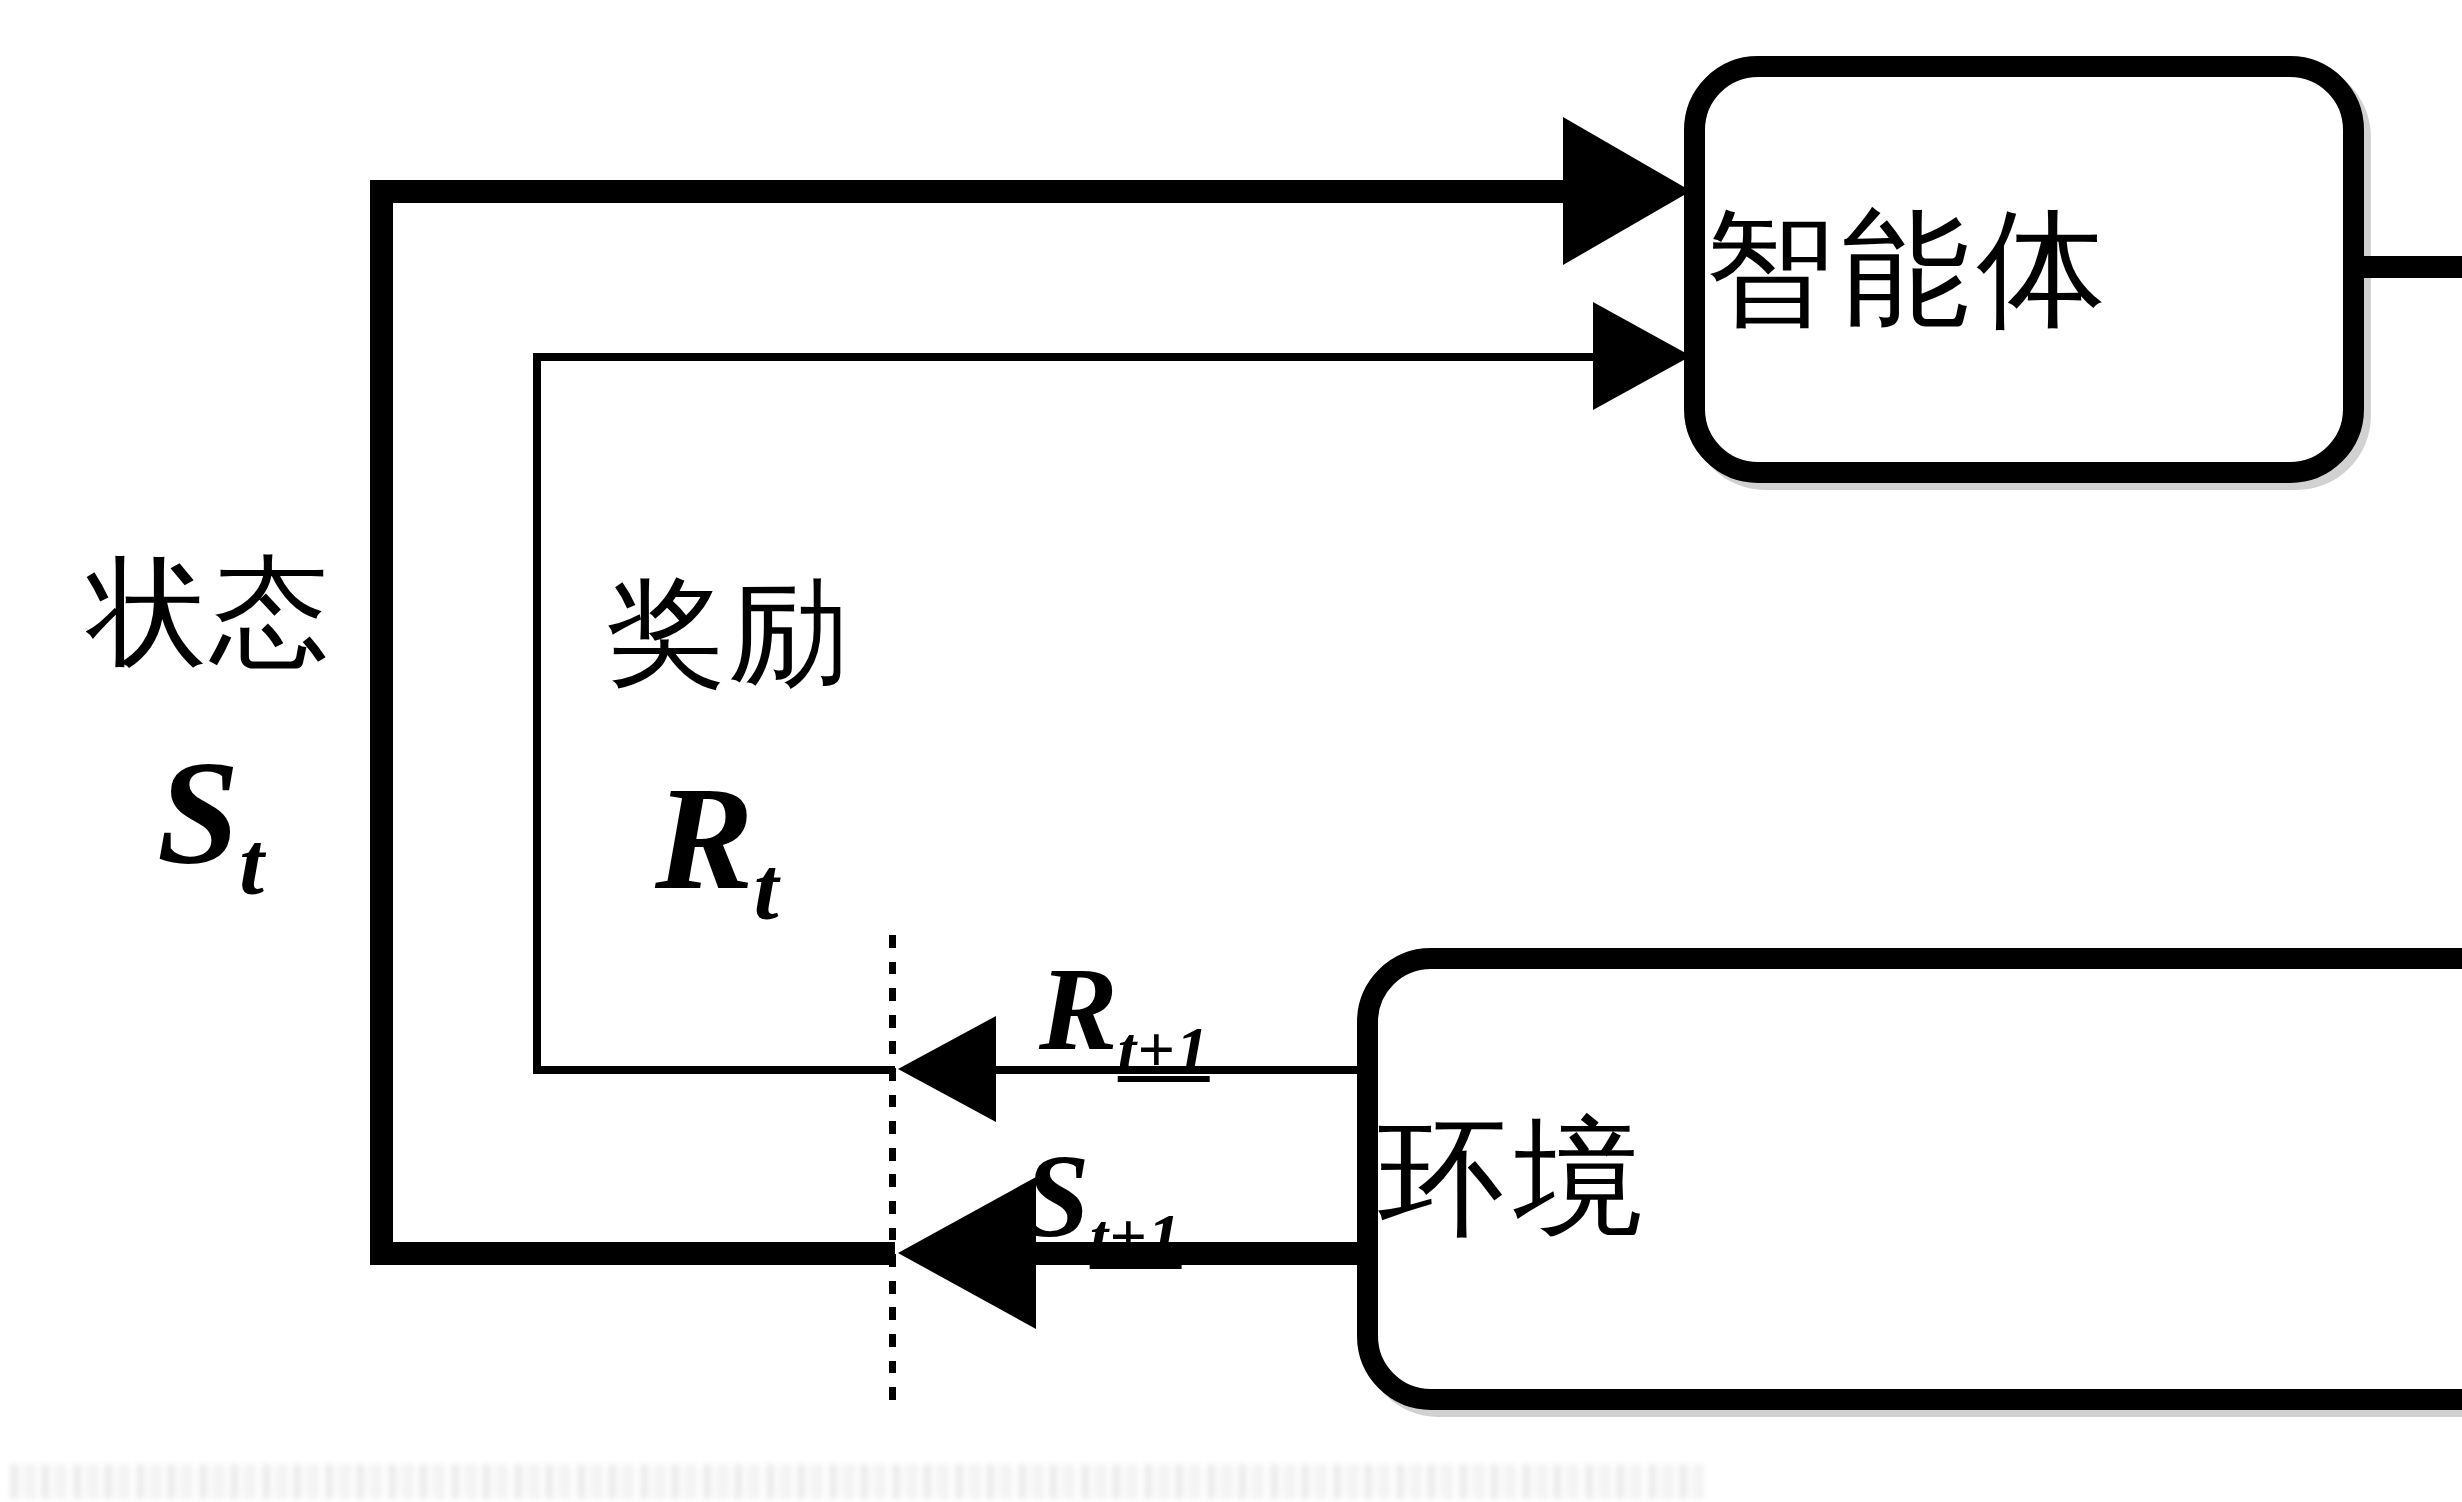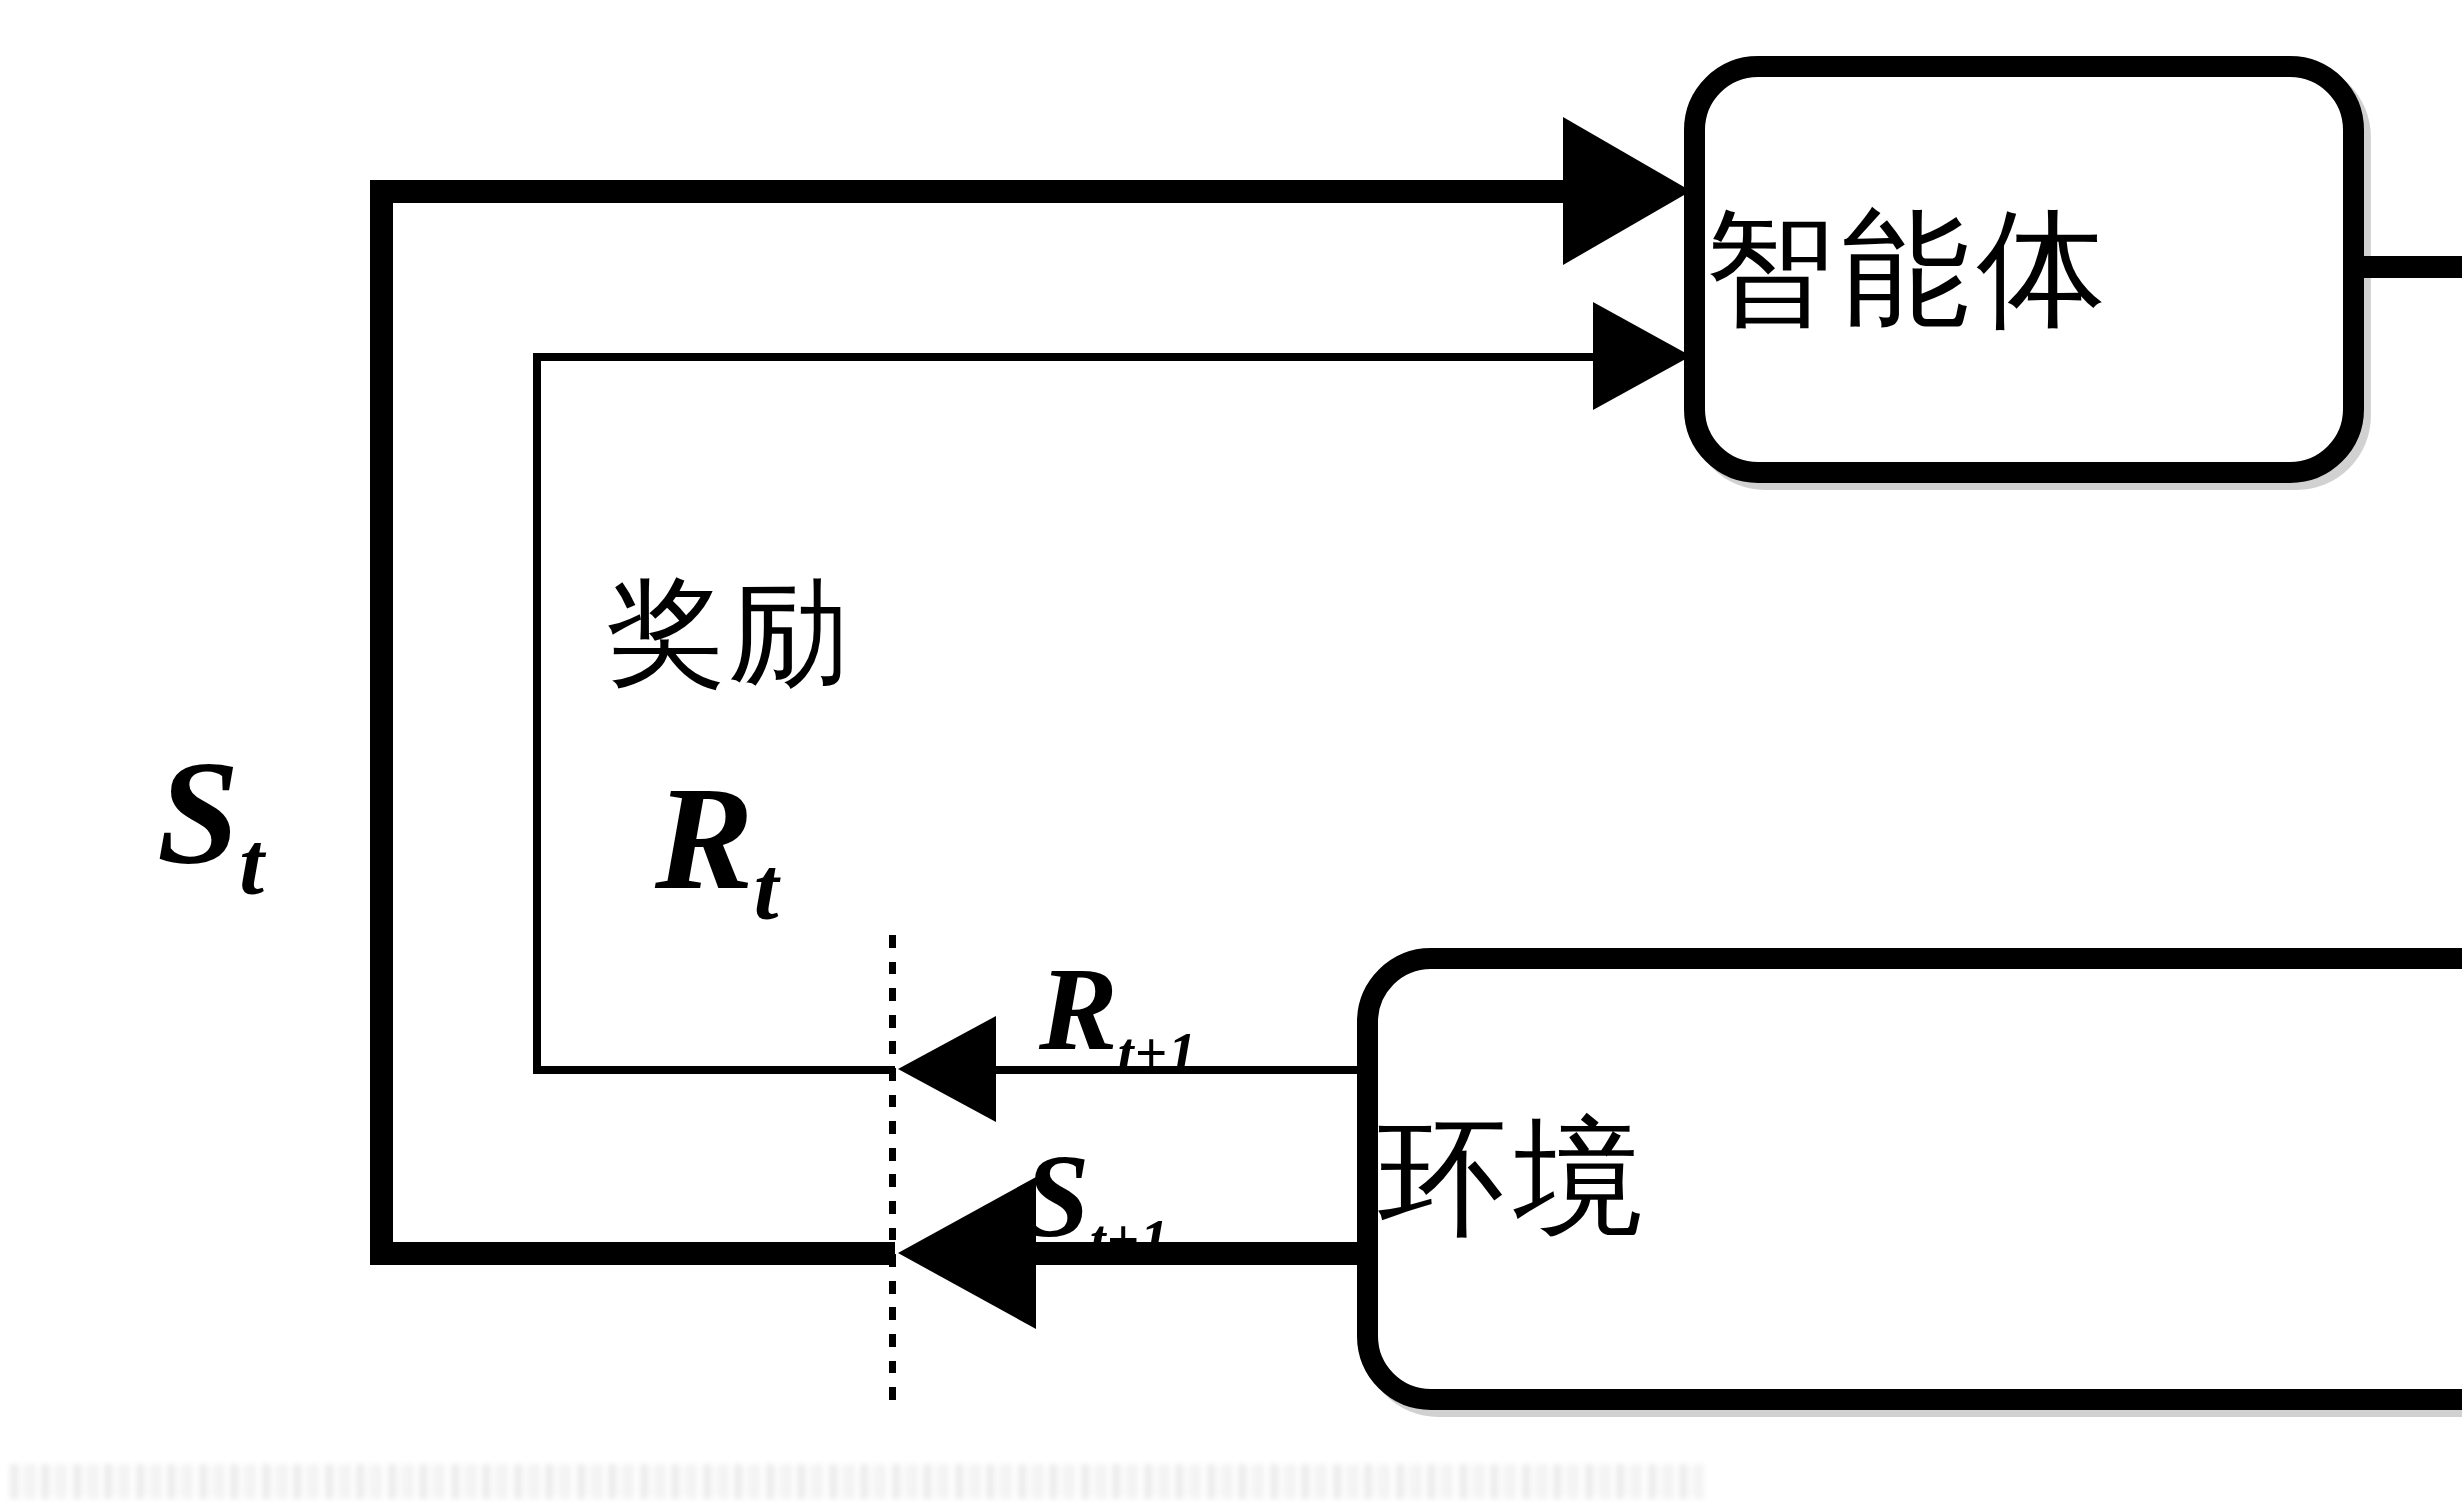--- a/index.html
+++ b/index.html
@@ -70,21 +70,21 @@
   .math {
     position: absolute;
     font-style: italic;
     font-weight: 600;
     white-space: nowrap;
     margin-top: 35px;
   }
   .math .base { font-size: 148px; }
   .math .sub  { font-size: 89px; vertical-align: -29.5px; letter-spacing: 1px; }
   .math.small .base { font-size: 118px; }
-  .math.small .sub  { font-size: 57px; vertical-align: -22.7px; }
+  .math.small .sub  { font-size: 66px; vertical-align: -22.7px; text-decoration: underline; }
   .ghost-caption {
     position: absolute;
     left: 9.8px;
     top: 1464px;
     width: 1694px;
     height: 35px;
     background: repeating-linear-gradient(90deg, #d8d8d8 0px 7.9px, #f6f6f6 7.9px 14.8px, #e6e6e6 14.8px 25.6px, #ffffff 25.6px 31.5px);
     opacity: 0.45;
     filter: blur(2.5px);
   }
@@ -113,20 +113,21 @@
   <div class="dashed-v"></div>
 
   <div class="node" style="left:1684px; top:56px; width:680px; height:427px;">
     <span class="node-label">智能体</span>
   </div>
 
   <div class="node" style="left:1357px; top:948px; width:1352px; height:462px;">
     <span class="node-label">环境</span>
   </div>
 
+  <div class="side-label" style="left:88px; top:533px;">状态</div>
   <div class="math" style="left:157px; top:693px;">
     <span class="base">S</span><span class="sub">t</span>
   </div>
 
   <div class="side-label" style="left:607px; top:553px;text-align:center;">奖励</div>
   <div class="math" style="left:655px; top:718px;">
     <span class="base">R</span><span class="sub">t</span>
   </div>
 
   <div class="math small" style="left:1039px; top:907px;">

